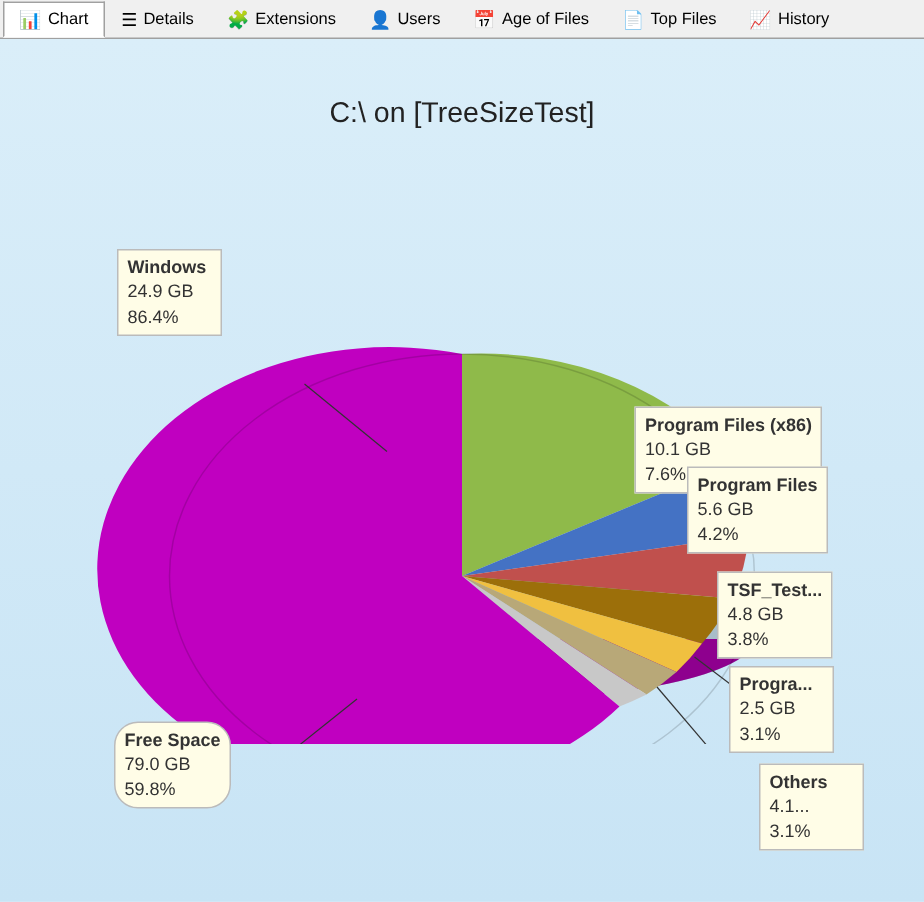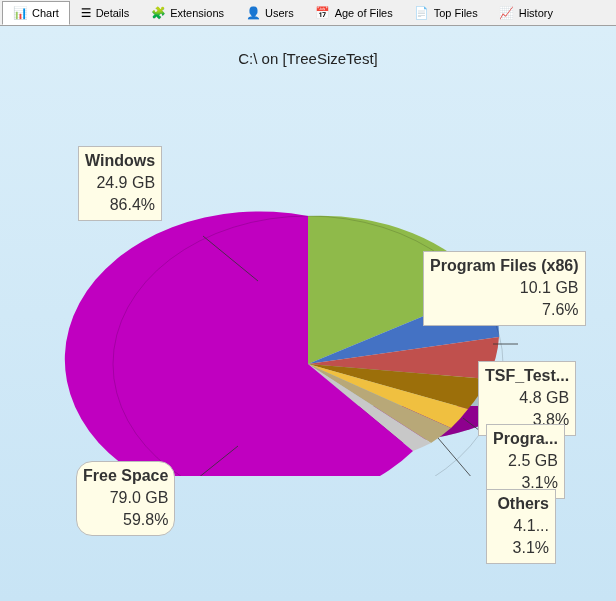--- a/index.html
+++ b/index.html
@@ -46,43 +46,42 @@
       width: 616px;
       height: 575px;
       background: linear-gradient(180deg, #daeef9 0%, #c8e4f5 100%);
       display: flex;
       flex-direction: column;
       align-items: center;
       position: relative;
     }
     #chart-title {
       text-align: right;
-      margin-top: 22px;
-      font-size: 15px;
+      margin-top: 36px;
+      font-size: 19px;
       color: #222;
       line-height: 1.5;
     }
     #pie-container {
       position: relative;
       width: 580px;
       height: 490px;
       margin-top: 5px;
     }
     
     .pie-label {
       position: absolute;
       background: #fffde7;
       border: 1px solid #bbb;
       padding: 3px 6px;
-      font-size: 16px;
+      font-size: 12px;
       line-height: 1.4;
       color: #222;
       white-space: nowrap;
       min-width: 70px;
-      text-align: right;
     }
     .pie-label .lbl-name { font-weight: bold; color: #333; }
     .pie-label .lbl-size { color: #333; }
     .pie-label .lbl-pct  { color: #333; }
   </style>
 </head>
 <body>
 
 <div id="tab-bar">
     <div class="tab active">
@@ -171,34 +170,39 @@
       <div class="lbl-size">24.9 GB</div>
       <div class="lbl-pct">86.4%</div>
     </div>
 
     <div class="pie-label" style="left:405px;top:143px;margin-top:32px;">
       <div class="lbl-name">Program Files (x86)</div>
       <div class="lbl-size">10.1 GB</div>
       <div class="lbl-pct">7.6%</div>
     </div>
 
+    <div class="pie-label" style="left:440px;top:215px;">
+      <div class="lbl-name">Program Files</div>
+      <div class="lbl-size">5.6 GB</div>
+      <div class="lbl-pct">4.2%</div>
+    </div>
 
     <div class="pie-label" style="left:460px;top:285px;">
       <div class="lbl-name">TSF_Test...</div>
       <div class="lbl-size">4.8 GB</div>
       <div class="lbl-pct">3.8%</div>
     </div>
 
     <div class="pie-label" style="left:468px;top:348px;">
       <div class="lbl-name">Progra...</div>
       <div class="lbl-size">2.5 GB</div>
       <div class="lbl-pct">3.1%</div>
     </div>
 
-    <div class="pie-label" style="left:468px;top:413px;">
+    <div class="pie-label" style="left:488px;top:413px;">
       <div class="lbl-name">Others</div>
       <div class="lbl-size">4.1...</div>
       <div class="lbl-pct">3.1%</div>
     </div>
 
     <div class="pie-label" style="left:58px;top:385px;border-radius:16px;">
       <div class="lbl-name">Free Space</div>
       <div class="lbl-size">79.0 GB</div>
       <div class="lbl-pct">59.8%</div>
     </div>

